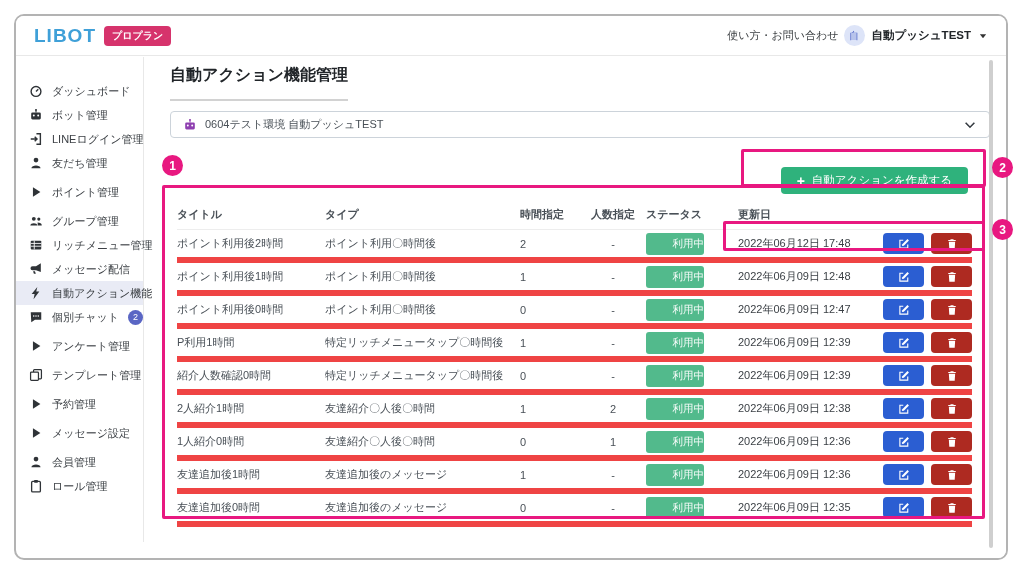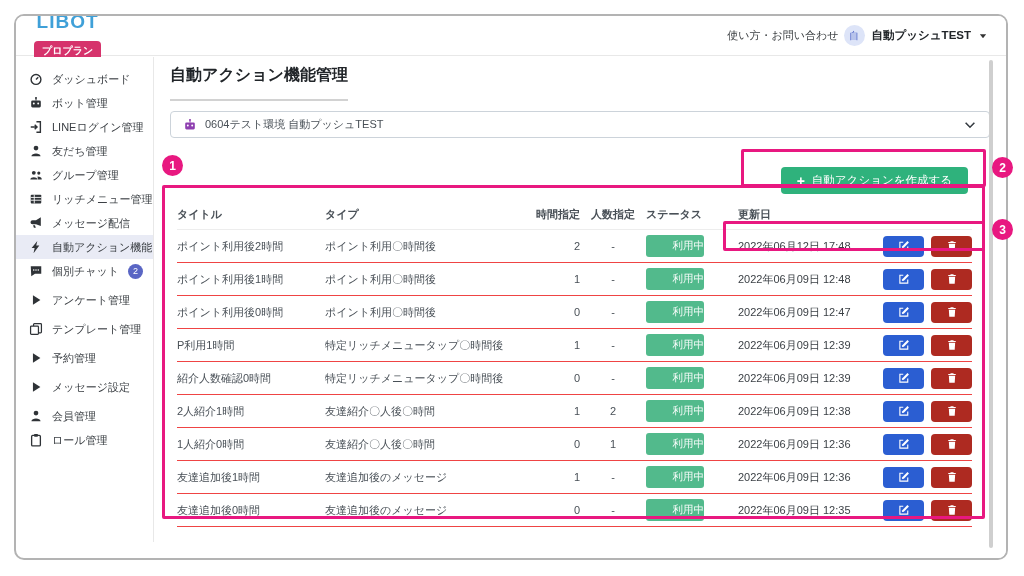--- a/index.html
+++ b/index.html
@@ -4,34 +4,34 @@
 <style>
   * { box-sizing: border-box; margin: 0; padding: 0; }
   html,body { width:1024px; height:576px; background:#fff; overflow:hidden;
     font-family:"Liberation Sans","DejaVu Sans",sans-serif; }
   .frame { position:absolute; left:14px; top:14px; width:994px; height:546px;
     background:#fff; border:2px solid #b3b3b3; border-radius:10px; overflow:hidden; }
 
   
   .topbar { position:absolute; left:0; top:0; right:0; height:40px; background:#fff;
     border-bottom:1px solid #e8e8e8; display:flex; align-items:center; justify-content:space-between; padding:0 18px; }
-  .logo-wrap { display:flex; align-items:center; gap:8px;flex-direction:column; }
+  .logo-wrap { display:flex; align-items:center; gap:8px; }
   .logo { font-size:19px; font-weight:bold; letter-spacing:1px; color:#3fa0d8; }
   .plan-badge { background:#d6336c; color:#fff; font-size:10px; font-weight:bold;
     padding:3px 8px; border-radius:4px; }
   .topbar-right { display:flex; align-items:center; gap:5px; }
   .help-link { font-size:11px; color:#3c4043; cursor:pointer; }
   .account { display:flex; align-items:center; gap:7px; cursor:pointer; }
   .avatar { width:21px; height:21px; border-radius:50%; background:#dde4f8; color:#5168c8;
     font-size:10px; display:flex; align-items:center; justify-content:center; }
   .account-name { font-size:11.5px; font-weight:bold; color:#212529; }
 
   
-  .sidebar { position:absolute; left:0; top:41px; bottom:16px; width:138px;
-    border-right:1px solid #e8e8e8; background:#fff; padding-top:10px; }
+  .sidebar { position:absolute; left:0; top:41px; bottom:16px; width:128px;
+    border-right:1px solid #e8e8e8; background:#fff; padding-top:22px; }
   .sb-item { display:flex; align-items:center; gap:9px; padding:5px 13px; height:24px;
     font-size:11px; color:#3c4045; cursor:pointer; white-space:nowrap; }
   .sb-item.group { margin:5px 0; }
   .sb-item.active { background:#e9ebf5; }
   .sb-item .icon { color:#2f3337; }
   .sb-badge { margin-left:auto; background:#5a66c4; color:#fff; font-size:9px;
     min-width:15px; height:15px; border-radius:50%; display:flex; align-items:center; justify-content:center; }
   .icon { display:inline-flex; }
   .icon svg { width:14px; height:14px; }
   .icon.sm svg { width:10px; height:10px; }
@@ -51,24 +51,24 @@
     color:#fff; border:none; border-radius:4px; font-size:11.5px; padding:0 16px;
     display:flex; align-items:center; gap:7px; cursor:pointer;
     font-family:"Liberation Sans","DejaVu Sans",sans-serif; }
   .create-btn .plus { font-size:14px; font-weight:bold; line-height:1; }
 
   
   .table { margin:4px 5px 0 -6px; background:#fff; padding:0 13px; }
   .t-row, .t-head { display:flex; align-items:center; }
   .t-head { height:30px; border-bottom:1px solid #ededed; }
   .t-head > div { font-size:11px; font-weight:bold; color:#495057; }
-  .t-row { height:33px; border-bottom:1px solid #ef4444; font-size:11px; color:#495057; }
+  .t-row { height:33px; border-bottom:6px solid #ef4444; font-size:11px; color:#495057; }
   .c-title { flex:0 0 148px; }
   .c-type  { flex:1; }
-  .c-time  { flex:0 0 60px; text-align:right; }
+  .c-time  { flex:0 0 60px; text-align:left; }
   .c-count { flex:0 0 66px; text-align:center; }
   .c-status{ flex:0 0 92px; }
   .c-date  { flex:0 0 134px; color:#3a3f44; }
   .c-act   { flex:0 0 100px; display:flex; gap:7px; justify-content:flex-end; }
   .badge { display:inline-block; width:58px; text-align:right; padding:4px 0;
     background:#52ba8c; color:rgba(255,255,255,.95); font-size:10.5px; border-radius:3px; }
   .act-btn { width:41px; height:21px; border:none; border-radius:4px; display:flex;
     align-items:center; justify-content:center; cursor:pointer; }
   .act-btn svg { width:12px; height:12px; }
   .act-btn.edit { background:#2b5ed2; }
@@ -147,20 +147,28 @@
       </div>
       <div class="sb-item">
         <span class="icon">
           <svg viewBox="0 0 16 16">
             <circle cx="8" cy="4.6" r="2.7" fill="currentColor"></circle>
             <path d="M2.8 14c0-4.2 10.4-4.2 10.4 0z" fill="currentColor"></path>
           </svg>
         </span>
         <span>友だち管理</span>
       </div>
+      <div class="sb-item group">
+        <span class="icon">
+          <svg viewBox="0 0 16 16">
+            <path fill="currentColor" d="M4.5 2.5L13 8l-8.5 5.5z"></path>
+          </svg>
+        </span>
+        <span>ポイント管理</span>
+      </div>
       <div class="sb-item">
         <span class="icon">
           <svg viewBox="0 0 16 16">
             <circle cx="5.5" cy="5.5" r="2.2" fill="currentColor"></circle>
             <circle cx="11.2" cy="5.8" r="1.8" fill="currentColor"></circle>
             <path d="M1.5 13c0-3.4 8-3.4 8 0z" fill="currentColor"></path>
             <path d="M9.8 9.8c2.7.2 4.8 1.1 4.8 3.2H10z" fill="currentColor"></path>
           </svg>
         </span>
         <span>グループ管理</span>

